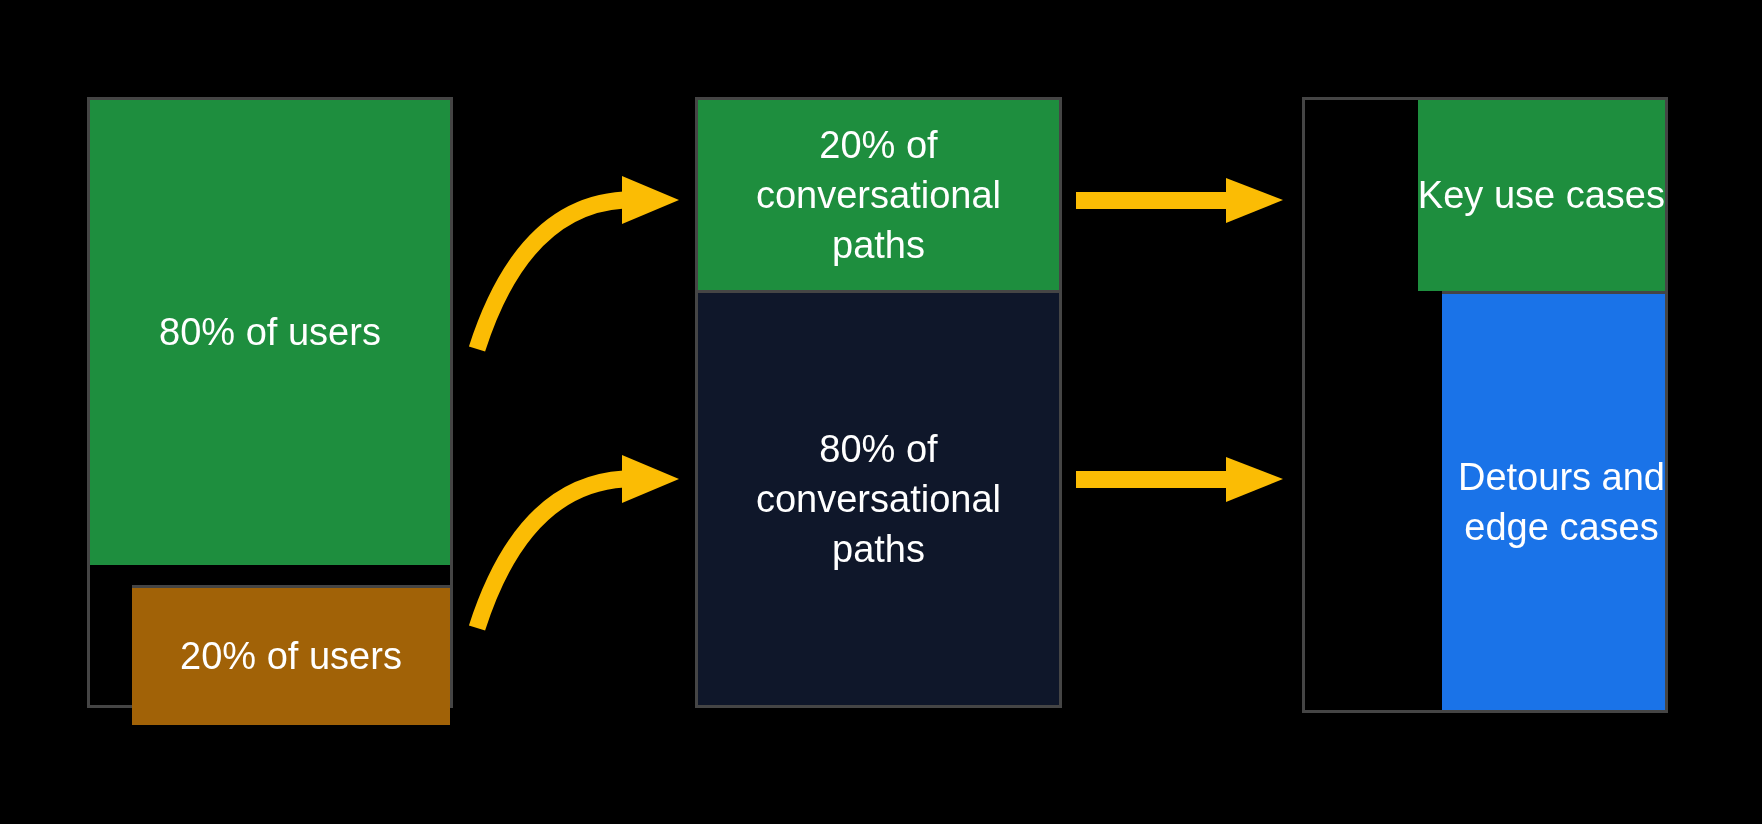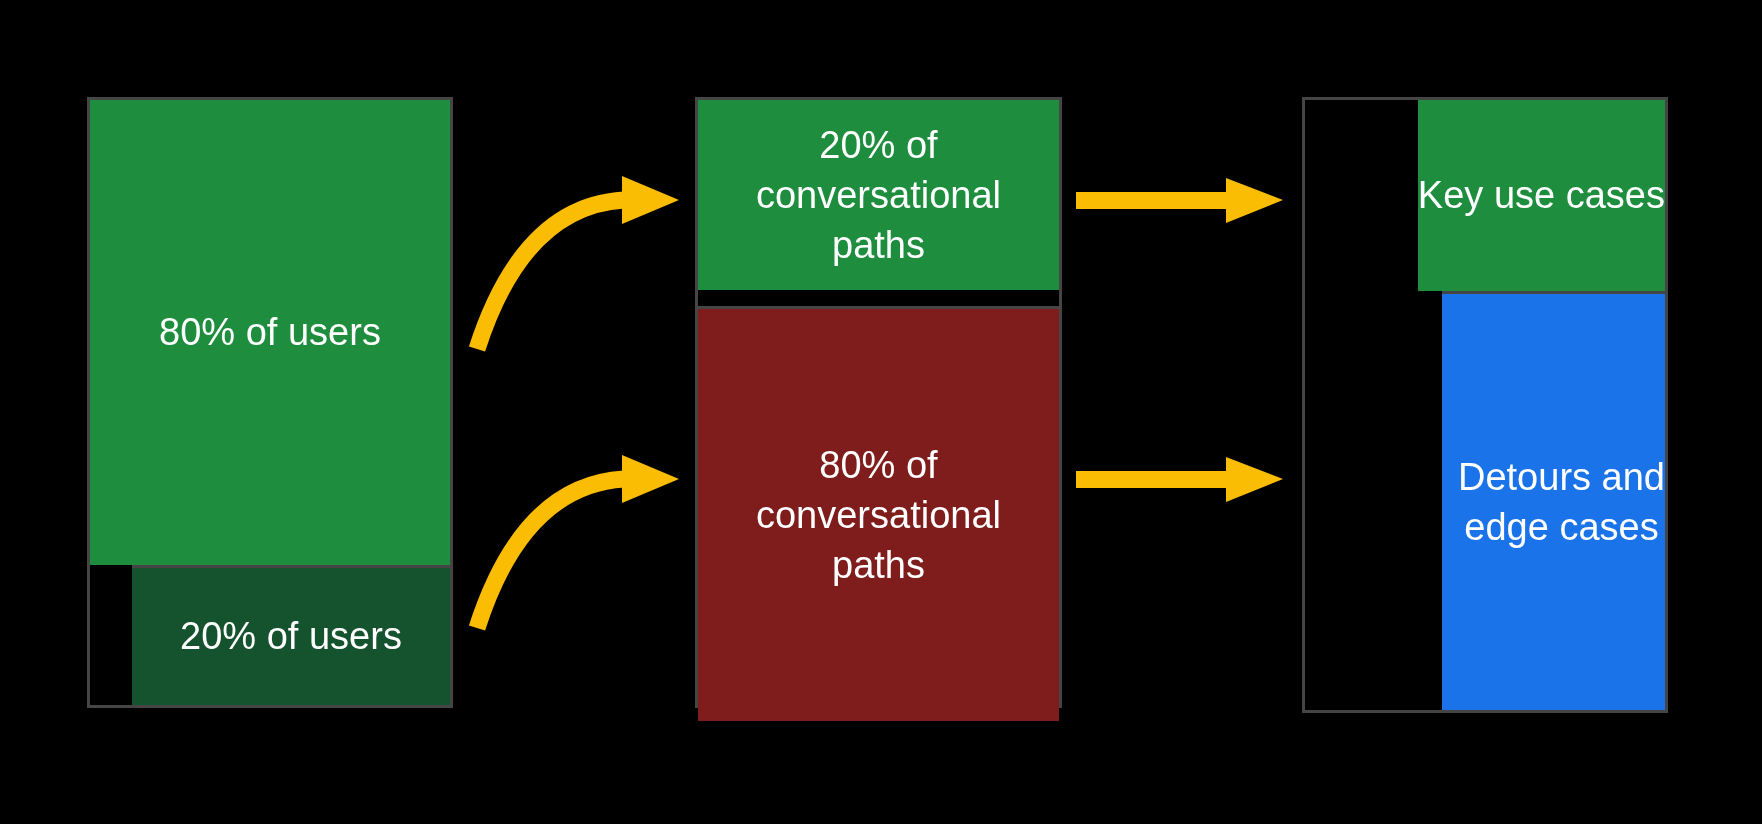--- a/index.html
+++ b/index.html
@@ -27,36 +27,36 @@
   }
   .seg-divided { border-top: 3px solid #454545; }
 
   .arrows { position: absolute; left: 0; top: 0; pointer-events: none; }
 </style>
 </head>
 <body>
 
 <div class="canvas">
 
-  <div class="bar bar-left" style="border-color: rgb(69, 69, 69);">
+  <div class="bar bar-left" style="border-color: rgb(69, 69, 69); gap: 20px;">
     <div class="seg" style="background-color: rgb(30, 142, 62); height: 76.8%;">
       <span class="seg-label">80% of users</span>
     </div>
-    <div class="seg seg-divided" style="background-color: #14532d; height: 23.2%; border-top-color: rgb(69, 69, 69); margin-left: 42px;">
+    <div class="seg seg-divided" style="background-color: #a16207; height: 23.2%; border-top-color: rgb(69, 69, 69); margin-left: 42px;">
       <span class="seg-label">20% of users</span>
     </div>
   </div>
 
-  <div class="bar bar-middle" style="border-color: rgb(69, 69, 69); gap: 16px;">
+  <div class="bar bar-middle" style="border-color: rgb(69, 69, 69);">
     <div class="seg" style="background-color: rgb(30, 142, 62); height: 31.4%;">
       <span class="seg-label">20% of
 conversational
 paths</span>
     </div>
-    <div class="seg seg-divided" style="background-color: #7f1d1d; height: 68.6%; border-top-color: rgb(69, 69, 69);">
+    <div class="seg seg-divided" style="background-color: #0f172a; height: 68.6%; border-top-color: rgb(69, 69, 69);">
       <span class="seg-label">80% of
 conversational
 paths</span>
     </div>
   </div>
 
   <div class="bar bar-right" style="border-color: rgb(69, 69, 69);">
     <div class="seg" style="background-color: rgb(30, 142, 62); height: 31.3%;">
       <span class="seg-label">Key use cases</span>
     </div>

